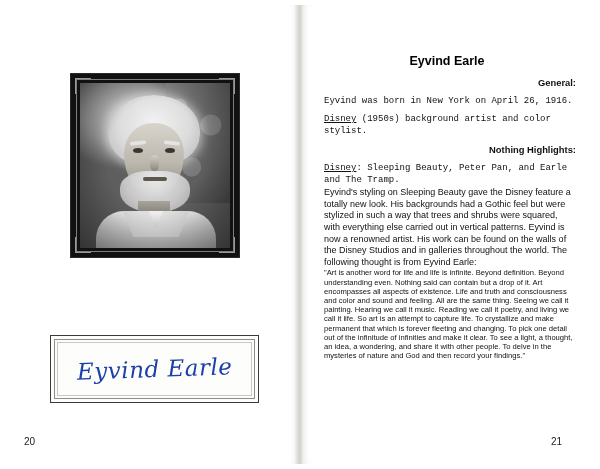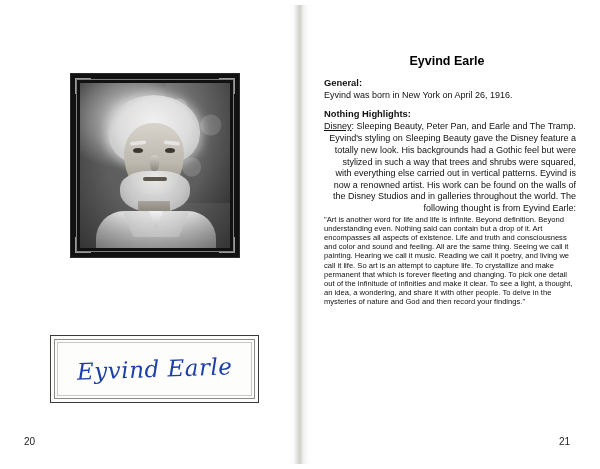--- a/index.html
+++ b/index.html
@@ -214,21 +214,21 @@
 
   .page-num {
     position: absolute;
     bottom: 17px;
     font-size: 10px;
     color: #222;
     font-family: "Liberation Sans", sans-serif;
     text-align: center;
   }
   .page-num.left  { left: 18px; }
-  .page-num.right { right: 24px; margin-left: 12px; }
+  .page-num.right { right: 32px; margin-left: 12px; }
 
   
   .r-title {
     position: absolute;
     left: 18px;
     top: 49px;
     width: 252px;
     text-align: center;
     font-size: 12.5px;
     font-weight: bold;
@@ -240,27 +240,28 @@
     top: 72px;
     width: 252px;
     font-size: 9px;
     color: #111;
     line-height: 11.6px;
   }
   .sec-head {
     font-weight: bold;
     font-size: 9.4px;
     margin-top: 7px;
+    text-align: right;
   }
   .sec-head.first { margin-top: 0; }
-  .sec-body { margin-top: 1px; }
+  .sec-body { margin-top: 7px; font-family: Liberation Mono, monospace; }
   .u { text-decoration: underline; }
   .para {
     margin-top: 1px;
-    text-align: right;
+    text-align: left;
   }
   .quote {
     font-size: 7.6px;
     line-height: 9.2px;
     margin-top: 0;
   }
 </style>
 </head>
 <body>
 
@@ -309,20 +310,21 @@
   <div class="gutter"></div>
 
   <div class="page page-right">
     <div class="r-title">Eyvind Earle</div>
 
     <div class="r-body">
 
       <div class="sec-head first">General:</div>
       <div class="sec-body">Eyvind was born in New York on April 26, 1916.</div>
 
+      <div class="sec-body"><span class="u">Disney</span><span> (1950s) background artist and color stylist.</span></div>
 
       <div class="sec-head">Nothing Highlights:</div>
       <div class="sec-body"><span class="u">Disney</span><span>: Sleeping Beauty, Peter Pan, and Earle and The Tramp.</span></div>
 
       <div class="para">Eyvind's styling on Sleeping Beauty gave the Disney feature a totally new look.  His backgrounds had a Gothic feel but were stylized in such a way that trees and shrubs were squared, with everything else carried out in vertical patterns. Eyvind is now a renowned artist. His work can be found on the walls of the Disney Studios and in galleries throughout  the world. The following thought is from Eyvind Earle:</div>
 
       <div class="quote">"Art is another word for life and life is infinite. Beyond definition. Beyond understanding even. Nothing said can contain but a drop of it.  Art encompasses all aspects of existence. Life and truth and consciousness and color and sound and feeling.  All are the same thing.  Seeing we call it painting. Hearing we call it music. Reading we call it poetry, and living we call it life.  So art is an attempt to capture life.  To crystallize and make permanent that which is forever fleeting and changing.  To pick one detail out of the infinitude of infinities and make it clear.  To see a light, a thought, an idea, a wondering, and share it with other people. To delve in the mysteries of nature and God and then record your findings."</div>
     </div>
 
     <div class="page-num right">21</div>

